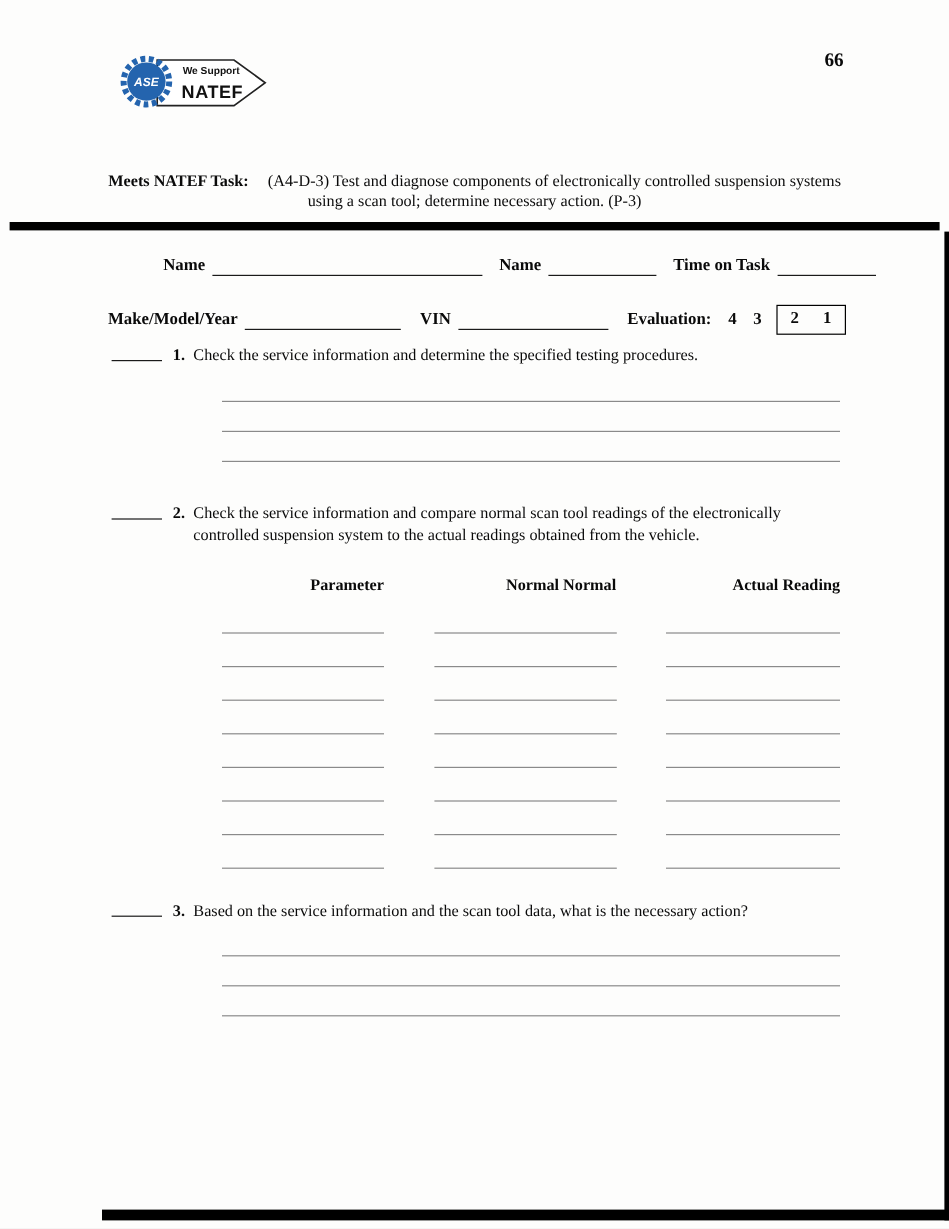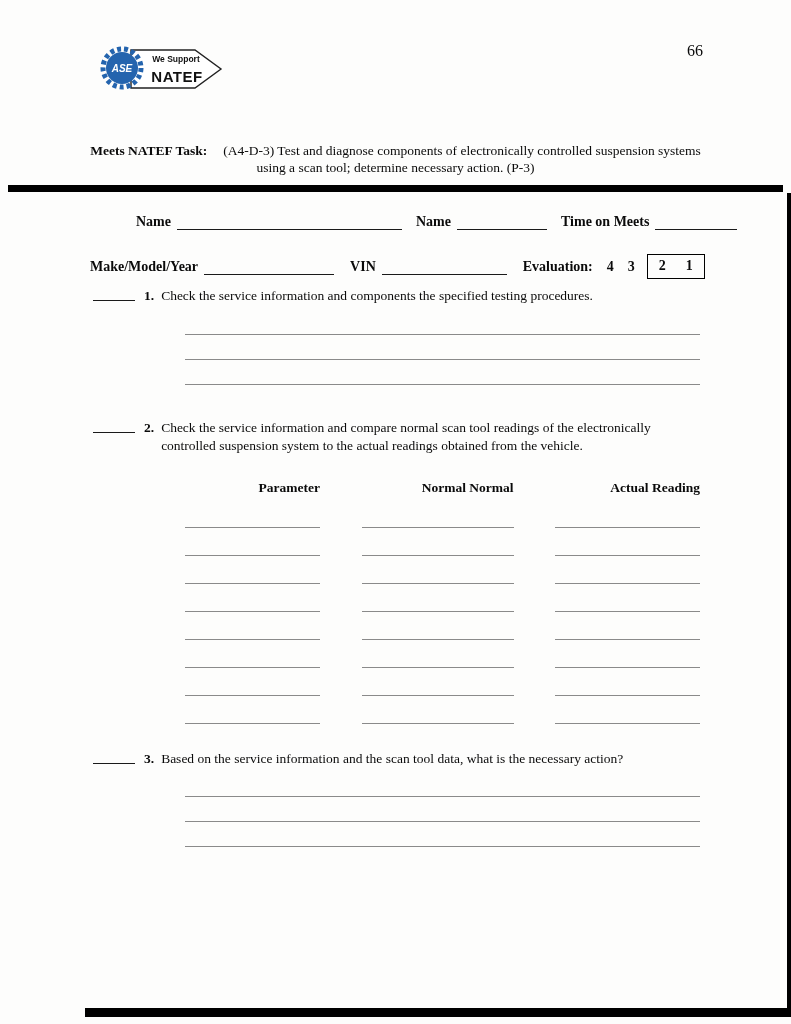--- a/index.html
+++ b/index.html
@@ -3,21 +3,21 @@
 <meta charset="utf-8">
 <style>
   html,body{margin:0;padding:0;background:#e8e8e8;}
   .page{
     position:relative;width:791px;height:1024px;margin:0 auto;
     background:#fdfdfc;color:#0a0a0a;overflow:hidden;
     font-family:"Liberation Serif","DejaVu Serif",serif;
   }
   
   .logo{position:absolute;left:95px;top:38px;width:132px;height:60px;}
-  .page-number{position:absolute;top:42px;right:88px;font-size:16px;font-weight:normal;}
+  .page-number{position:absolute;top:42px;right:88px;font-size:16px;font-weight:bold;}
   .title{position:absolute;top:106px;left:0;width:100%;text-align:center;
          font-size:27px;font-weight:bold;letter-spacing:0.2px;}
   .task{position:absolute;top:142px;left:80px;right:80px;text-align:center;
         font-size:13.5px;line-height:17px;margin:0;}
   .task b{margin-right:16px;}
   .rule{position:absolute;top:185px;left:8px;width:775px;height:7px;background:#000;}
   
   .frow{position:absolute;left:90px;display:flex;align-items:flex-end;
         font-size:14px;font-weight:bold;white-space:nowrap;}
   .row1{top:214px;margin-left:46px;}
@@ -76,21 +76,21 @@
 
   <div class="rule"></div>
 
   <div class="frow row1">
     <span>Name</span>
     <span class="blank" style="width:225px"></span>
     <span class="gap14"></span>
     <span>Name</span>
     <span class="blank" style="width:90px"></span>
     <span class="gap14"></span>
-    <span>Time on Meets</span>
+    <span>Time on Task</span>
     <span class="blank" style="width:82px"></span>
   </div>
 
   <div class="frow row2">
     <span>Make/Model/Year</span>
     <span class="blank" style="width:130px"></span>
     <span class="gap16"></span>
     <span>VIN</span>
     <span class="blank" style="width:125px"></span>
     <span class="gap16"></span>
@@ -99,21 +99,21 @@
     <span class="evalnum">3</span>
     <span class="evalbox">
       <span>2</span>
       <span>1</span>
     </span>
   </div>
 
   <div class="question q1">
     <span class="ansblank"></span>
     <span class="qnum">1.</span>
-    <span class="qtext">Check the service information and components the specified testing procedures.</span>
+    <span class="qtext">Check the service information and determine the specified testing procedures.</span>
   </div>
   <div class="lines lines-q1">
       <div class="wline"></div>
       <div class="wline"></div>
       <div class="wline"></div>
     </div>
 
   <div class="question q2">
     <span class="ansblank"></span>
     <span class="qnum">2.</span>

